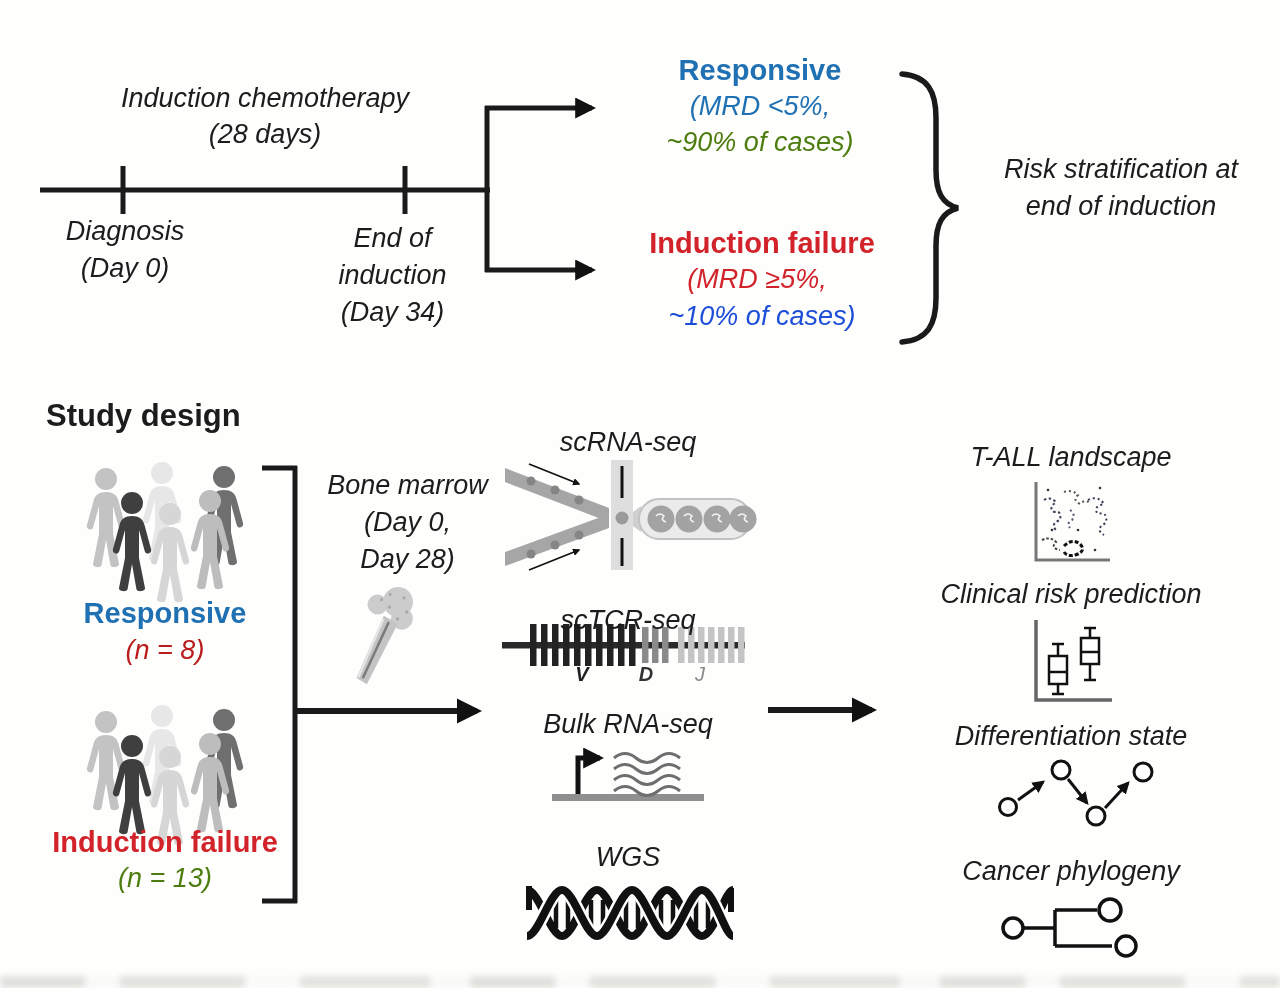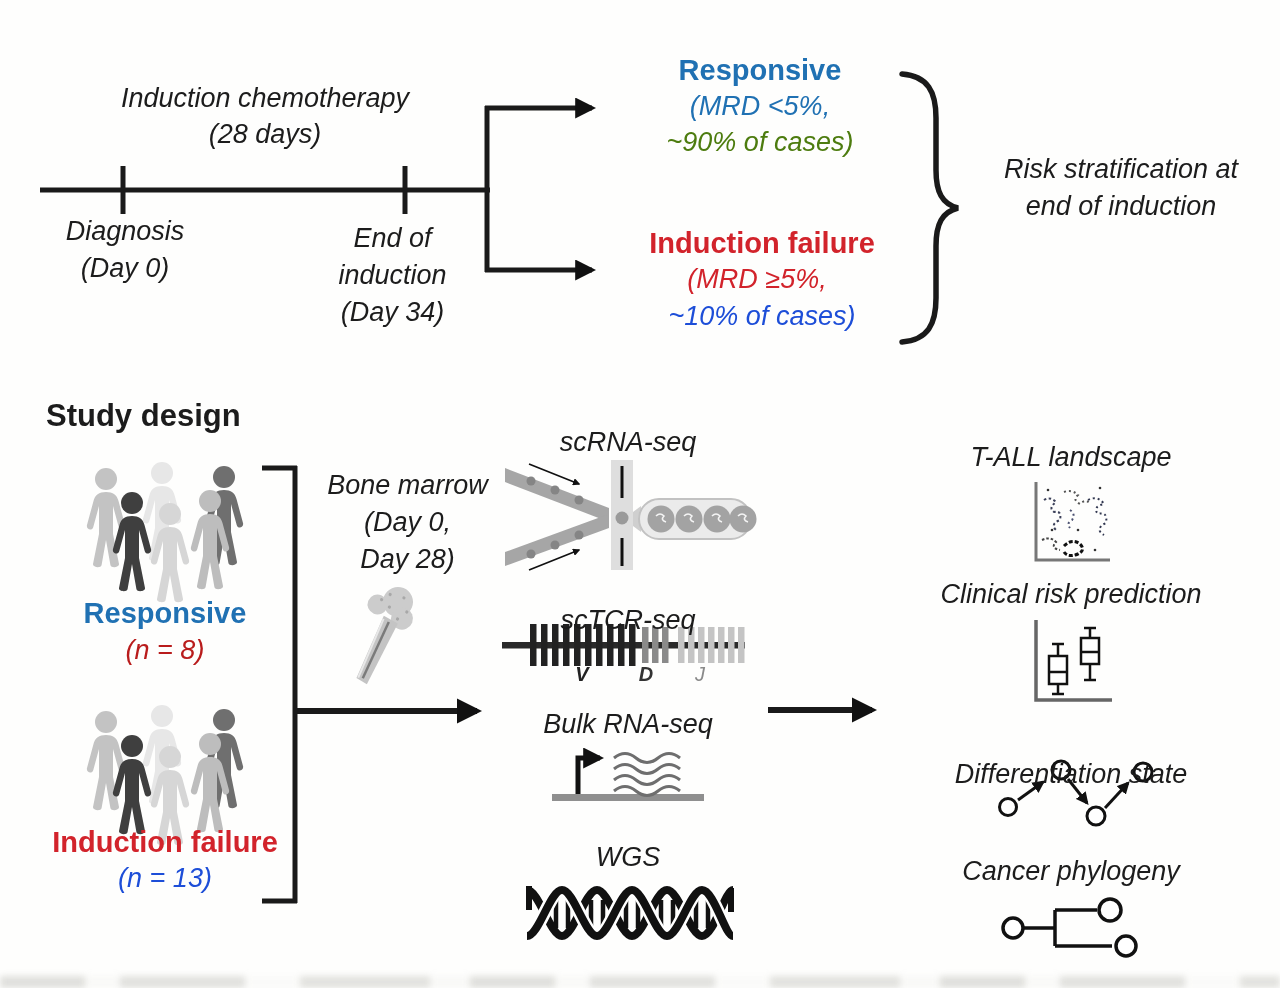--- a/index.html
+++ b/index.html
@@ -279,34 +279,34 @@
 
   <div class="txt fs27 ctr" style="left:985px;top:155px;width:272px;">Risk stratification at</div>
   <div class="txt fs27 ctr" style="left:985px;top:192px;width:272px;">end of induction</div>
 
   <div class="txt b fs31" style="left:46px;top:400px;">Study design</div>
 
   <div class="txt b fs29 ctr" style="left: 40px; top: 598px; width: 250px; color: rgb(32, 113, 179);">Responsive</div>
   <div class="txt fs27 ctr" style="left: 40px; top: 636px; width: 250px; color: #b91c1c;">(n = 8)</div>
 
   <div class="txt b fs29 ctr" style="left: 28px; top: 827px; width: 274px; color: rgb(210, 35, 43);">Induction failure</div>
-  <div class="txt fs27 ctr" style="left: 28px; top: 864px; width: 274px; color: #1d4ed8;">(n = 13)</div>
+  <div class="txt fs27 ctr" style="left: 28px; top: 864px; width: 274px; color: #4d7c0f;">(n = 13)</div>
 
   <div class="txt fs27 ctr" style="left:310px;top:471px;width:195px;">Bone marrow</div>
   <div class="txt fs27 ctr" style="left:310px;top:508px;width:195px;">(Day 0,</div>
   <div class="txt fs27 ctr" style="left:310px;top:545px;width:195px;">Day 28)</div>
 
   <div class="txt fs27 ctr" style="left:503px;top:428px;width:250px;">scRNA-seq</div>
   <div class="txt fs27 ctr" style="left:503px;top:590px;width:250px;margin-top:16px;">scTCR-seq</div>
   <div class="txt fs27 ctr" style="left:503px;top:710px;width:250px;">Bulk RNA-seq</div>
   <div class="txt fs27 ctr" style="left:503px;top:843px;width:250px;">WGS</div>
 
   <div class="txt seg ctr" style="left:567px;top:664px;width:30px;color:#222;">V</div>
   <div class="txt seg ctr" style="left:631px;top:664px;width:30px;color:#333;">D</div>
   <div class="txt seg ctr" style="left:685px;top:664px;width:30px;color:#8a8a8a;font-weight:400;">J</div>
 
   <div class="txt fs27 ctr" style="left:915px;top:443px;width:312px;">T-ALL landscape</div>
   <div class="txt fs27 ctr" style="left:915px;top:580px;width:312px;">Clinical risk prediction</div>
-  <div class="txt fs27 ctr" style="left:915px;top:760px;width:312px;">Differentiation state</div>
+  <div class="txt fs27 ctr" style="left:915px;top:722px;width:312px;">Differentiation state</div>
   <div class="txt fs27 ctr" style="left:915px;top:857px;width:312px;">Cancer phylogeny</div>
 
   <div id="crop-strip"></div>
 </div>
 
 </body></html>

